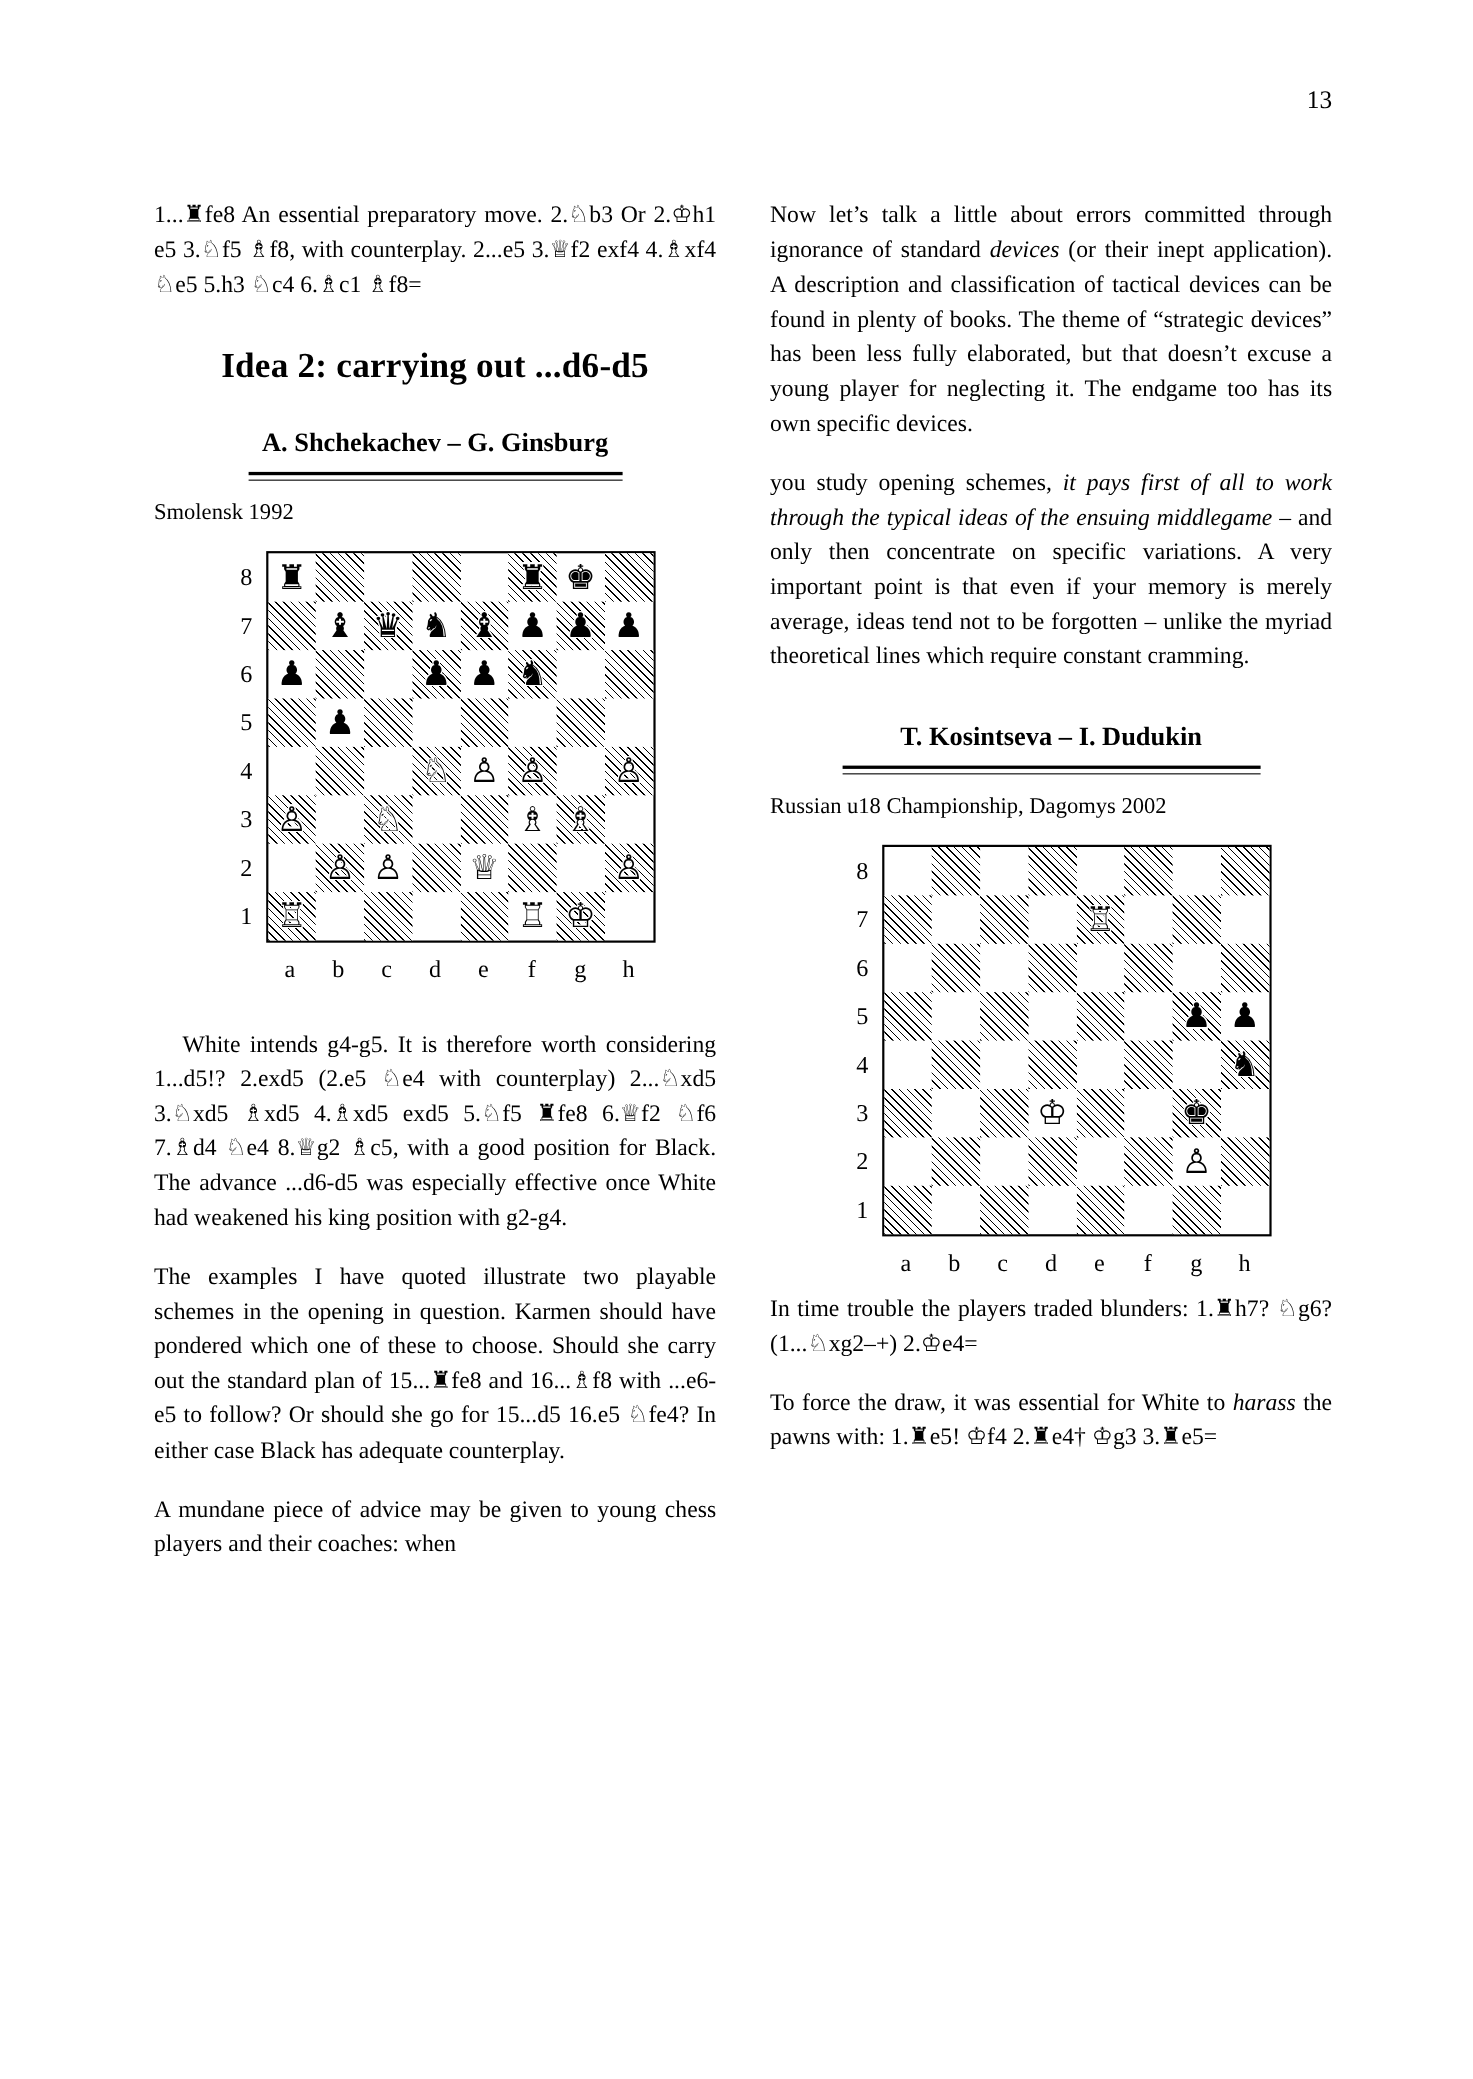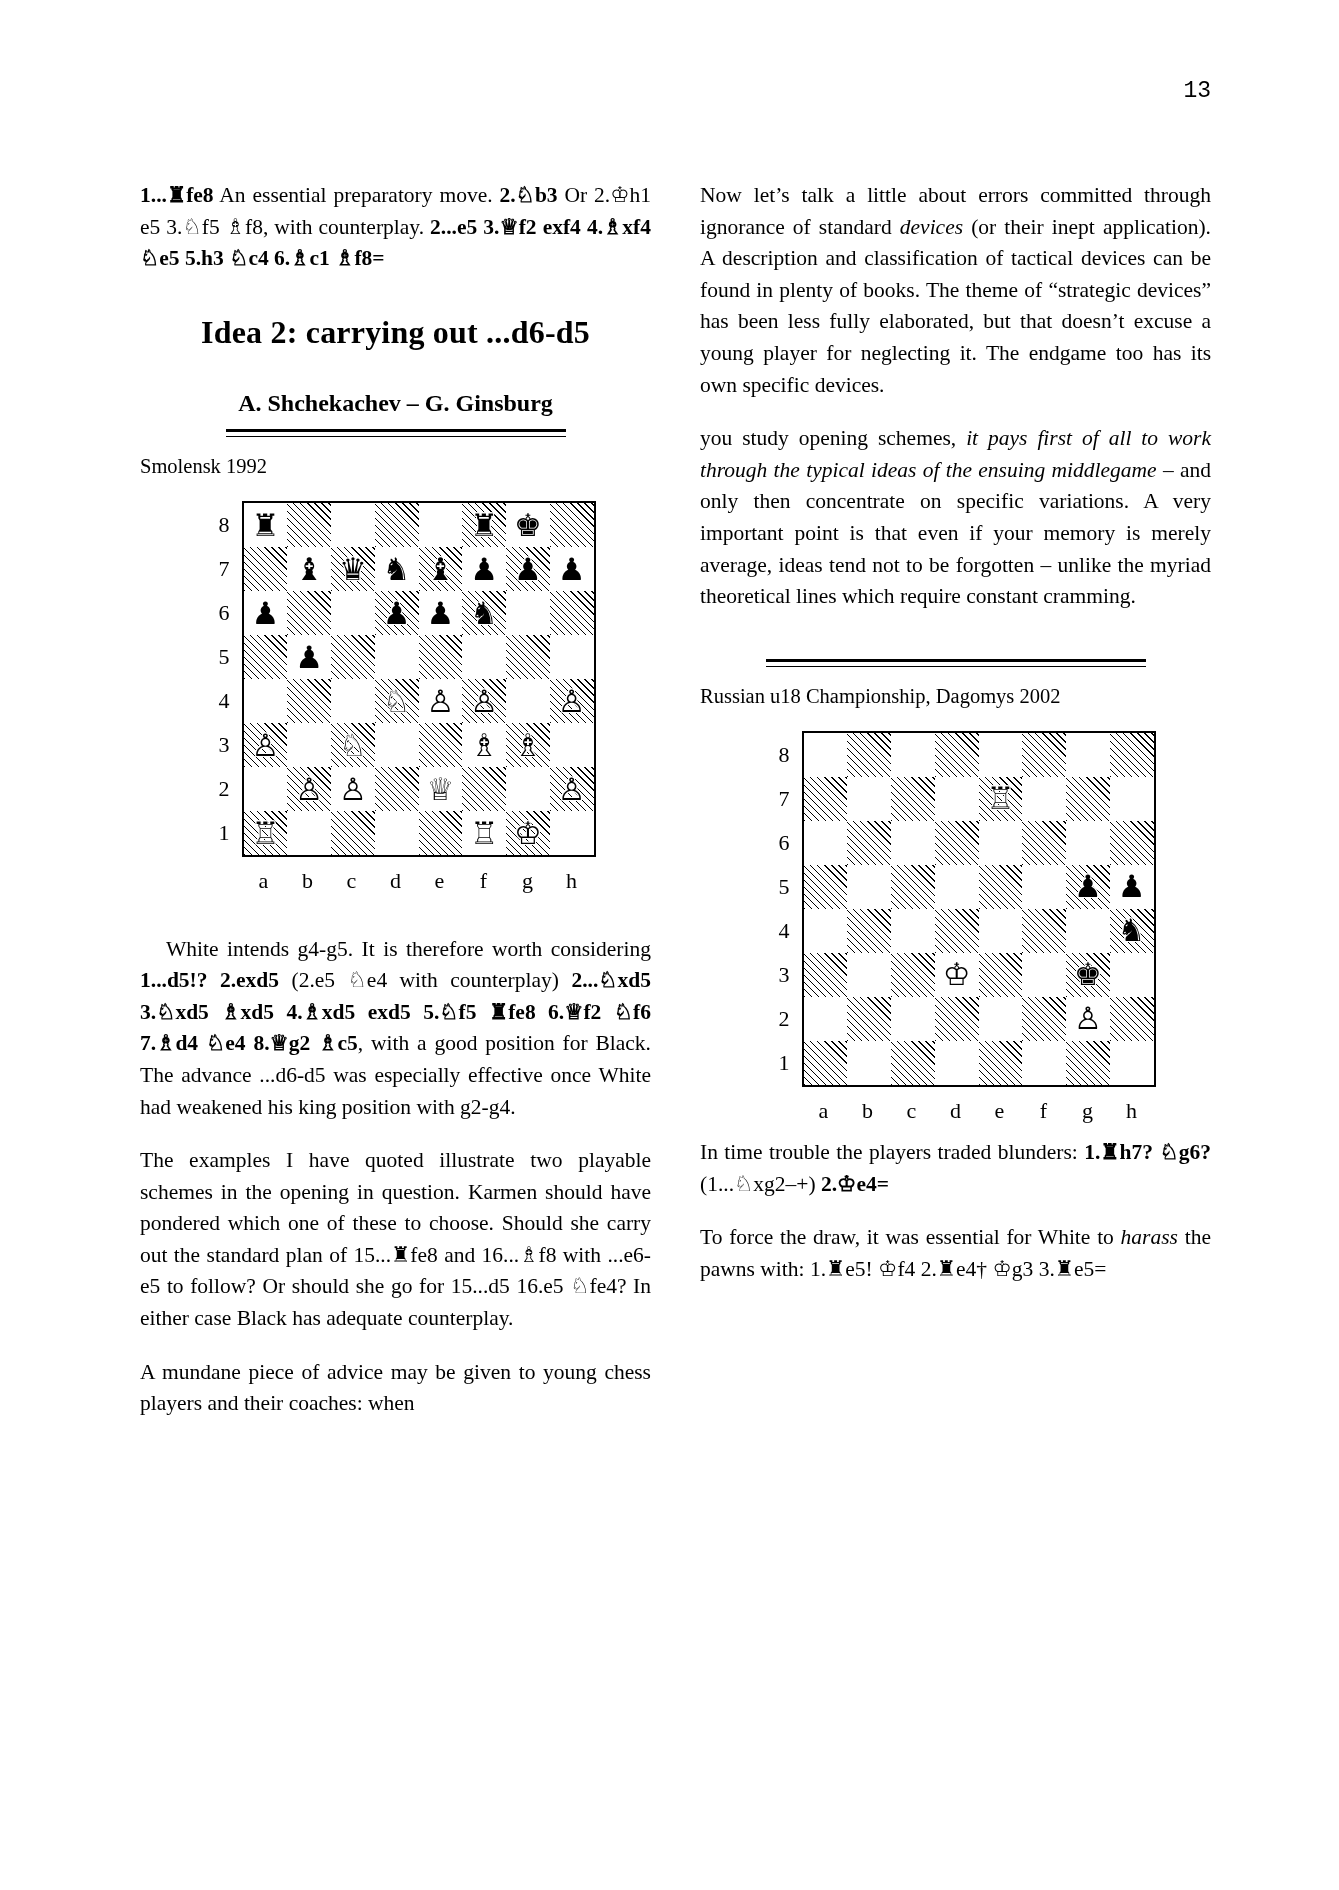--- a/index.html
+++ b/index.html
@@ -19,38 +19,38 @@
     position: absolute;
     left: 0; top: 0;
     width: 1339px;
     height: 1890px;
   }
   .page-number {
     position: absolute;
     right: 128px;
     top: 78px;
     font-size: 23px;
-    font-family: Liberation Mono, monospace;
+    font-family: Liberation Serif, serif;
     margin-left: 24px;
   }
   .col {
     position: absolute;
     top: 180px;
     width: 511px;
     font-size: 21.5px;
     line-height: 1.47;
     text-align: justify;
   }
   .col-left { left: 140px; }
   .col-right { left: 700px; }
 
   p { margin: 0 0 22px 0; }
   .indent { text-indent: 26px; }
 
-  b { font-weight: bold; }
+  b { font-weight: normal; }
   i { font-style: italic; }
 
   .idea-title {
     text-align: center;
     font-size: 32px;
     font-weight: bold;
     margin: 34px 0 30px 0;
     font-family: "Liberation Serif", serif;
     letter-spacing: 0.2px;
   }
@@ -319,20 +319,21 @@
   </div>
 
   <div class="col col-right">
 
     <p>Now let’s talk a little about errors committed through ignorance of standard <i>devices</i> (or their inept application). A description and classification of tactical devices can be found in plenty of books. The theme of “strategic devices” has been less fully elaborated, but that doesn’t excuse a young player for neglecting it. The endgame too has its own specific devices.</p>
 
     <p>you study opening schemes, <i>it pays first of all to work through the typical ideas of the ensuing middlegame</i> – and only then concentrate on specific variations. A very important point is that even if your memory is merely average, ideas tend not to be forgotten – unlike the myriad theoretical lines which require constant cramming.</p>
 
     <div style="height:18px"></div>
 
+    <div class="players">T. Kosintseva – I. Dudukin</div>
     <div class="rule-double wide"></div>
     <div class="event">Russian u18 Championship, Dagomys 2002</div>
 
     <div class="board-wrap">
       <div id="board-bottom-rows">
           <div class="board-row">
             <div style="display: flex; flex-direction: column;">
               <div class="rank-label" style="height: 44px; line-height: 44px;">8</div>
               <div class="rank-label" style="height: 44px; line-height: 44px;">7</div>
               <div class="rank-label" style="height: 44px; line-height: 44px;">6</div>

